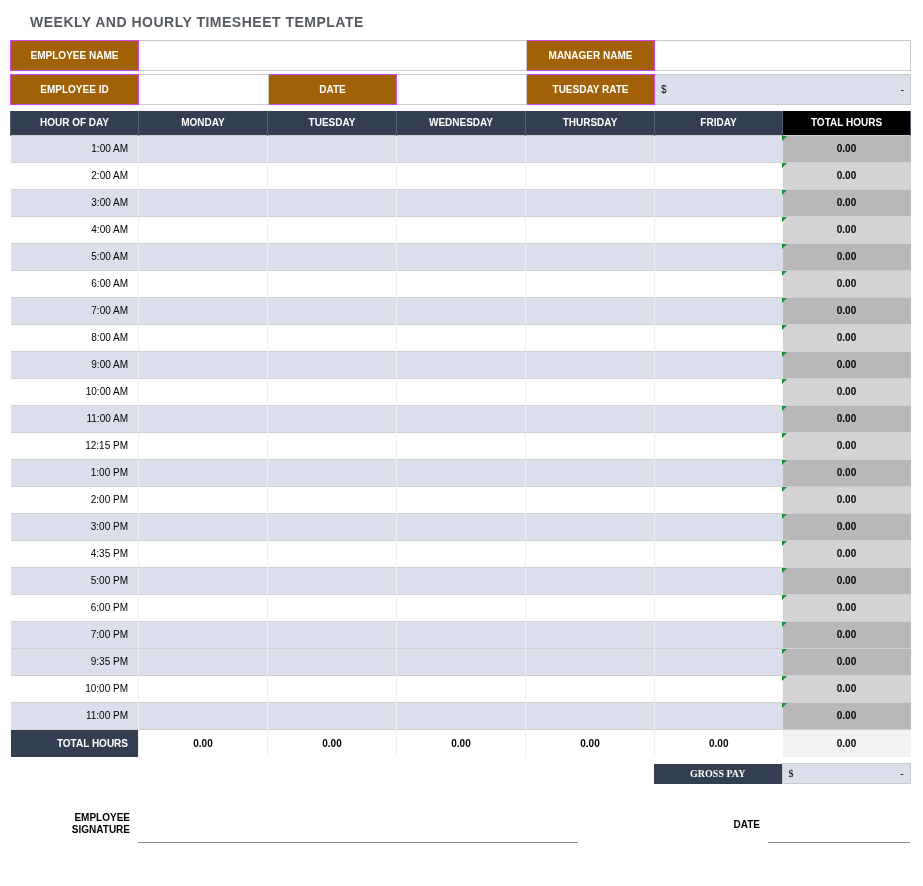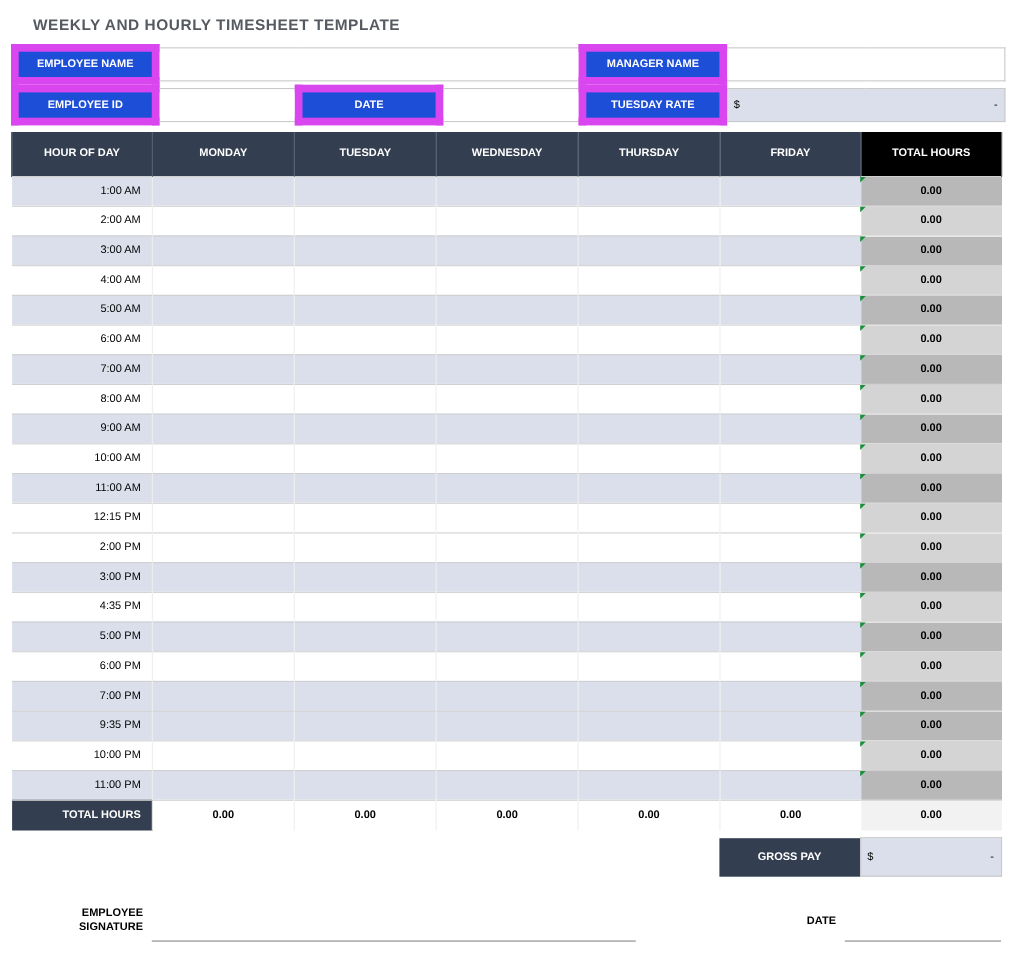--- a/index.html
+++ b/index.html
@@ -17,26 +17,26 @@
     letter-spacing: 0.5px;
     color: #555a60;
     margin: 4px 0 10px 20px;
   }
   table { border-collapse: collapse; width: 900px; table-layout: fixed; }
   td, th { padding: 0; }
 
   
   .meta td { height: 30px; }
   .meta .label {
-    background: #1d4ed8;
+    background: #a16207;
     color: #fff;
     font-size: 10px;
     font-weight: bold;
     text-align: center;
-    border: 7px solid #d946ef;
+    border: 1px solid #d946ef;
   }
   .meta .inp {
     background: #fff;
     border: 1px solid #c9c9c9;
     font-size: 10px;
     padding: 0 6px;
   }
   .meta .rate {
     background: #dadfeb;
     font-size: 10px;
@@ -47,21 +47,21 @@
   .gap-row td { height: 4px; border: none; }
 
   
   .hours { width: 900px; margin-top: 6px; }
   .hours th {
     background: #333f50;
     color: #fff;
     font-size: 10px;
     font-weight: bold;
     text-align: center;
-    height: 40px;
+    height: 24px;
     border-left: 1px solid #556070;
     border-right: 1px solid #556070;
   }
   .hours th.th-total { background: #000; }
   .hours td { height: 27px; font-size: 10px; border-top:1px solid #d0d0d0; }
   .hours tr.row-even td { background: #dadfeb; }
   .hours tr.row-odd td { background: #fff; }
   .hours td.hour-lbl { text-align: right; padding-right: 10px; font-weight:normal; }
   .hours td.day-cell { border-left:1px solid #eee; }
   .hours tr.row-even td.total-cell { background: #b8b8b8; }
@@ -79,21 +79,21 @@
     background: #333f50; color:#fff; font-weight:bold; text-align:center;
     font-size:10px; height:28px;
   }
   .hours tr.ftotal td.hour-lbl { text-align:right; padding-right:10px; }
   .hours tr.ftotal td.day-cell { background:#fff; color:#000; }
   .hours tr.ftotal td.total-cell { background:#f2f2f2; color:#000; }
   .hours tr.ftotal td.total-cell::before { display:none; }
 
   
   .gross { width:900px; margin-top:6px; }
-  .gross td { height:35px; font-size:10px; }
+  .gross td { height:20px; font-size:10px;font-family:Liberation Serif, serif; }
   .gross .glabel { background:#333f50; color:#fff; font-weight:bold; text-align:center; }
   .gross .gval { background:#dadfeb; padding:0 6px; border:1px solid #c9c9c9; }
   .gross .gval .dash { float:right; }
 
   
   .sig { width:900px; margin-top:22px; }
   .sig td { font-size:10px; font-weight:bold; height:36px; vertical-align:middle; }
   .sig .slabel { text-align:right; padding-right:8px; line-height:1.2; }
   .sig .sline { border-bottom:1px solid #888; }
   .sig .dlabel { text-align:right; padding-right:8px; }
@@ -253,20 +253,29 @@
         <td class="hour-lbl">11:00 AM</td>
         <td class="day-cell"></td>
         <td class="day-cell"></td>
         <td class="day-cell"></td>
         <td class="day-cell"></td>
         <td class="day-cell"></td>
         <td class="total-cell">0.00</td>
       </tr>
       <tr class="row-odd">
         <td class="hour-lbl">12:15 PM</td>
+        <td class="day-cell"></td>
+        <td class="day-cell"></td>
+        <td class="day-cell"></td>
+        <td class="day-cell"></td>
+        <td class="day-cell"></td>
+        <td class="total-cell">0.00</td>
+      </tr>
+      <tr class="row-even">
+        <td class="hour-lbl">1:00 PM</td>
         <td class="day-cell"></td>
         <td class="day-cell"></td>
         <td class="day-cell"></td>
         <td class="day-cell"></td>
         <td class="day-cell"></td>
         <td class="total-cell">0.00</td>
       </tr>
       <tr class="row-odd">
         <td class="hour-lbl">2:00 PM</td>
         <td class="day-cell"></td>

